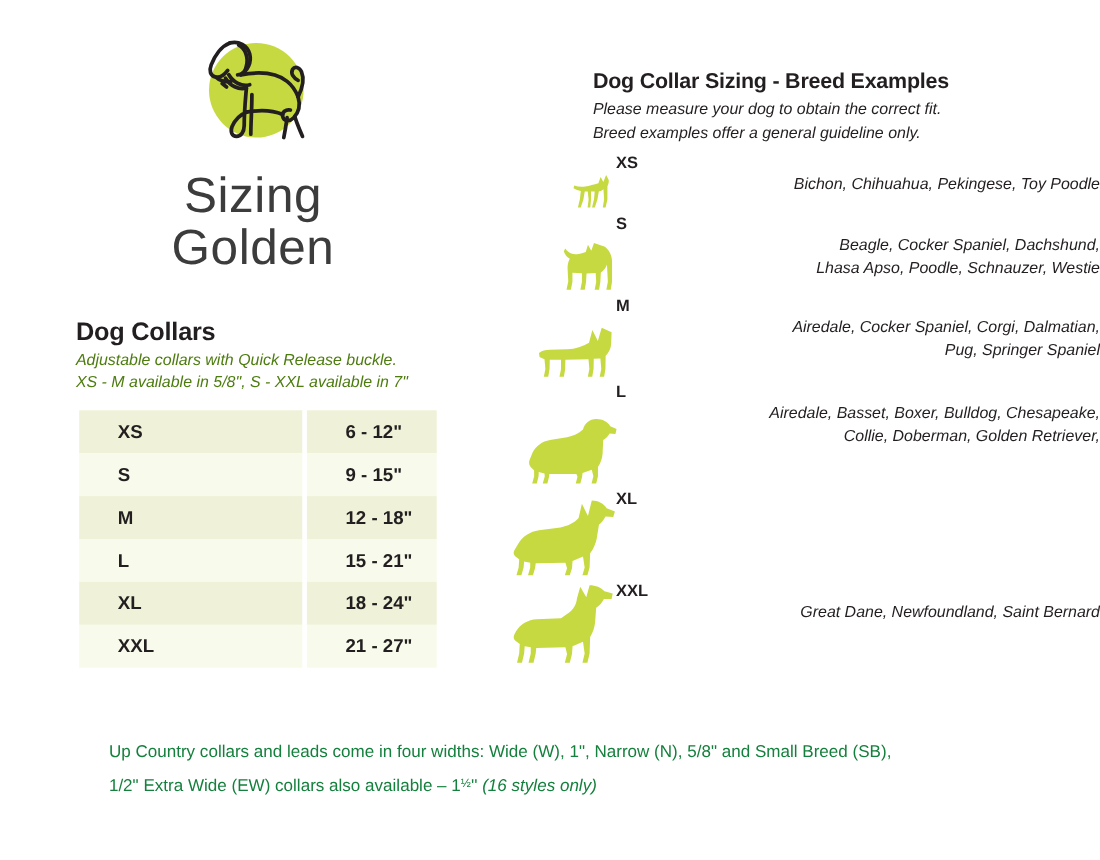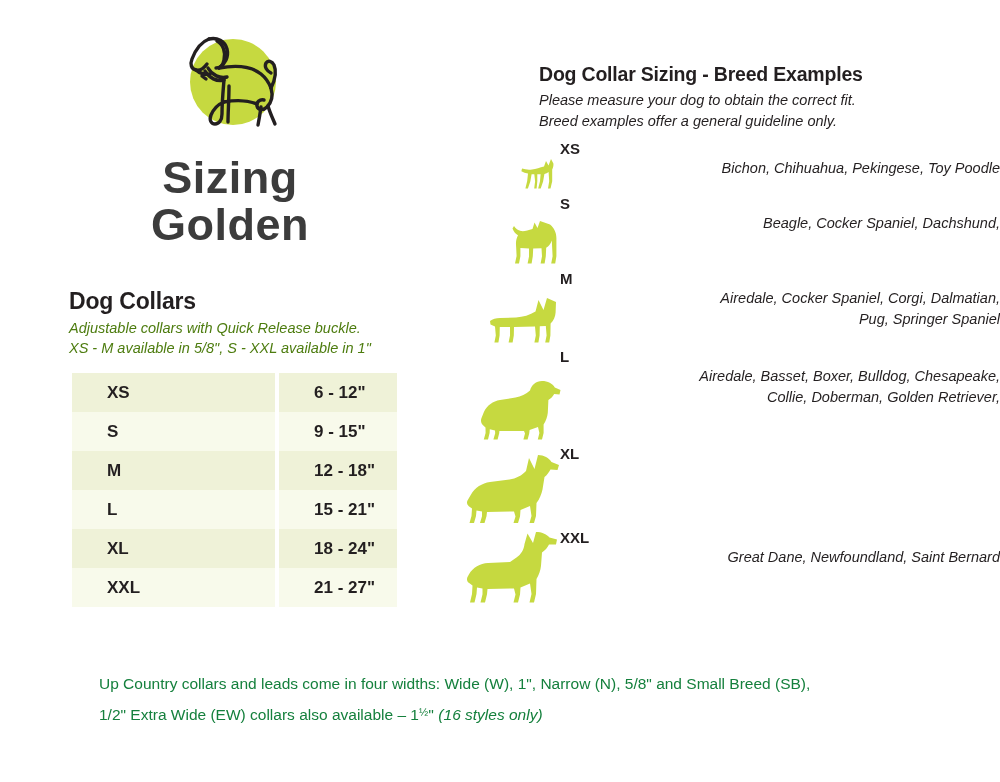--- a/index.html
+++ b/index.html
@@ -37,21 +37,21 @@
     width: 130px;
     height: 118px;
     margin: 0 auto;
     position: relative;
   }
   #logo-mark svg { display: block; }
 
   #logo-wordmark {
     margin-top: 6px;
     font-family: "Liberation Sans", sans-serif;
-    font-weight: 700;
+    font-weight: 400;
     font-size: 45px;
     line-height: 47px;
     letter-spacing: 0.5px;
     color: #3c3c3c;
   }
   #logo-wordmark .wm-line { display: block; }
 
   #dog-collars-heading {
     position: absolute;
     left: 69px;
@@ -236,21 +236,21 @@
     <div id="logo-wordmark">
       <span class="wm-line">Sizing</span>
       <span class="wm-line">Golden</span>
     </div>
   </div>
 
   <div id="dog-collars-heading">Dog Collars</div>
 
   <div id="dog-collars-sub">
     <span>Adjustable collars with Quick Release buckle.</span>
-    <span>XS - M available in 5/8", S - XXL available in 1"</span>
+    <span>XS - M available in 5/8", S - XXL available in 7"</span>
   </div>
 
   <table id="size-table">
     <tbody>
       <tr class="row-a">
         <td class="c-size">XS</td>
         <td class="c-gap"></td>
         <td class="c-range">6 - 12"</td>
       </tr>
       <tr class="row-b">
@@ -310,20 +310,21 @@
     <div class="breed-row" style="height:75px">
       <div class="breed-icon">
         <svg width="52" height="50" viewBox="0 0 52 50" xmlns="http://www.w3.org/2000/svg">
           <path fill="#c6d940" d="M30 3 L27.5 10 L24.5 4.5 L22.5 11 C18 12.5 14 13.5 11 13 C8 12.5 5.5 10.5 4 8 L2.5 10.5 C3.5 13.5 5.5 15.8 8 17.2 C6.5 20 5.8 23.2 6 26.5 L6.6 38 L5 45.5 L9 45.5 L10.4 38.2 L10.4 30 L19 30.5 L19 38.4 L17.6 45.5 L21.6 45.5 L22.8 38.2 L23.2 30.6 L31.5 30.2 L32 38.3 L30.6 45.5 L34.6 45.5 L35.8 38.2 L36.2 29.8 C38.8 28 40.8 25.4 41.8 22.4 L42.6 38.2 L41.2 45.5 L45.2 45.5 L46.4 38.2 L46.4 20 C46.4 14.5 44 9.6 40 6.4 Z"></path>
         </svg>
       </div>
       <div class="breed-text">
         <div class="breed-size">S</div>
         <div class="breed-examples">
           <span>Beagle, Cocker Spaniel, Dachshund,</span>
+          <span>Lhasa Apso, Poodle, Schnauzer, Westie</span>
         </div>
       </div>
     </div>
 
     <div class="breed-row" style="height:78px">
       <div class="breed-icon">
         <svg width="74" height="50" viewBox="0 0 74 50" xmlns="http://www.w3.org/2000/svg">
           <path fill="#c6d940" d="M59 2 L55.5 14 L50.5 4 L47.5 15.5 C42 19 35 21 28 21.5 L12 22 C8 22 4.5 23 2 25 L2.5 28.5 L7 30.5 L7.8 39.5 L6.4 46.5 L10.4 46.5 L11.6 39.5 L11.8 31 L22 31 L22 39.6 L20.6 46.5 L24.6 46.5 L25.8 39.6 L26 31 L47 30.6 L47.8 39.5 L46.4 46.5 L50.4 46.5 L51.6 39.5 L51.8 30.2 L57.8 30 L58.6 39.5 L57.2 46.5 L61.2 46.5 L62.4 39.5 L62.6 27.5 C65.6 24.5 67.4 20.6 67.6 16.4 L68 6 Z"></path>
         </svg>
       </div>

